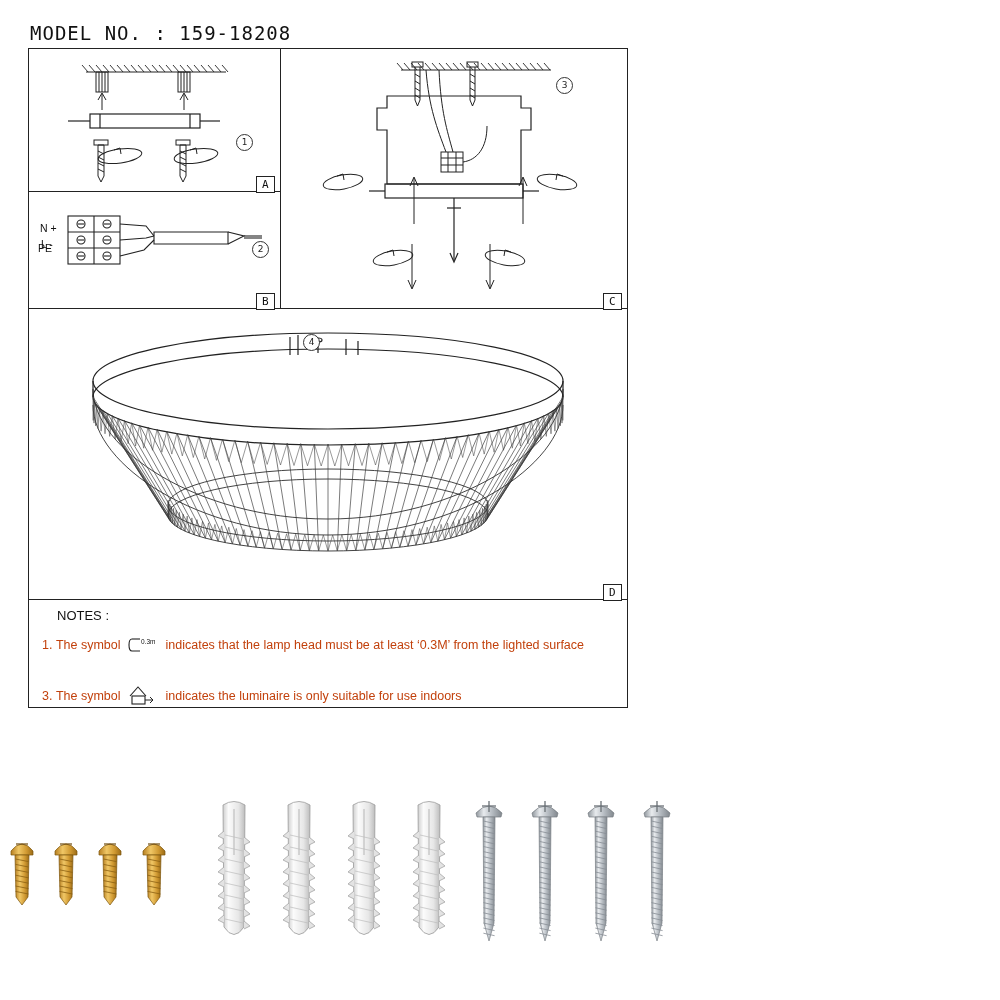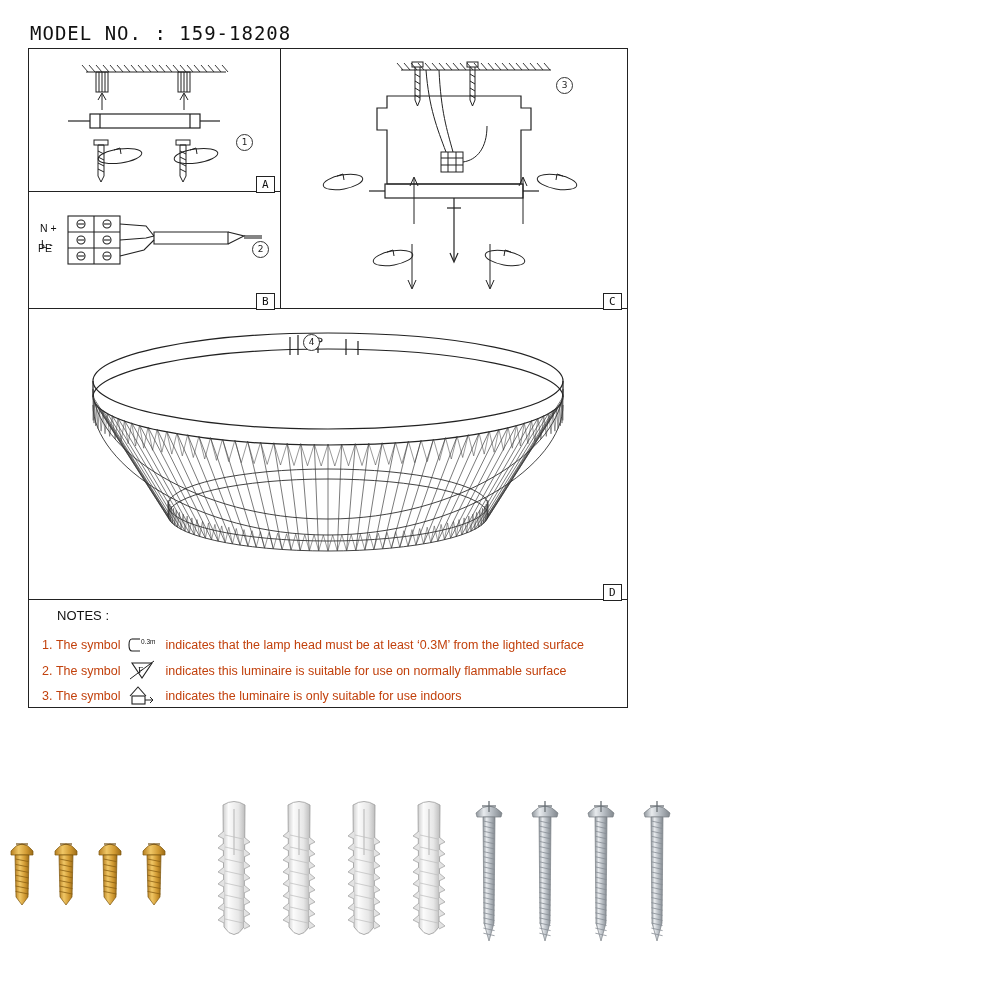--- a/index.html
+++ b/index.html
@@ -477,32 +477,20 @@
     <span class="sym-box">
       <svg width="34" height="22" style="position:absolute;left:0;top:0;">
         <path class="ln" d="M6 4 C2 4, 2 16, 6 16 L14 16" stroke-width="1.1"></path>
         <line class="ln" x1="6" y1="4" x2="14" y2="4" stroke-width="1.1"></line>
         <text x="15" y="9" font-size="6.5" fill="#111" font-family="Liberation Sans, sans-serif">0.3m</text>
       </svg>
     </span>
     <span class="note-post">indicates that the lamp head must be at least ‘0.3M’ from the lighted surface</span>
   </div>
 
-  <div class="note-line note-2">
-    <span class="note-pre">2.</span>
-    <span class="note-pre">The symbol</span>
-    <span class="sym-box">
-      <svg width="34" height="22" style="position:absolute;left:0;top:-1px;">
-        <polygon class="ln" points="6,3 26,3 16,18" stroke-width="1.1"></polygon>
-        <text x="12" y="13" font-size="9" fill="#111" font-family="Liberation Serif, serif">F</text>
-        <line class="ln" x1="4" y1="19" x2="28" y2="1" stroke-width="1"></line>
-      </svg>
-    </span>
-    <span class="note-post">indicates this luminaire is suitable for use on normally flammable surface</span>
-  </div>
 
   <div class="note-line note-3">
     <span class="note-pre">3.</span>
     <span class="note-pre">The symbol</span>
     <span class="sym-box">
       <svg width="30" height="22" style="position:absolute;left:0;top:-2px;">
         <polyline class="ln" points="4,12 12,3 20,12" stroke-width="1.1"></polyline>
         <rect class="ln" x="6" y="12" width="13" height="8" stroke-width="1.1"></rect>
         <line class="ln" x1="19" y1="16" x2="27" y2="16" stroke-width="1"></line>
         <polyline class="ln" points="24,13 27,16 24,19" stroke-width="1"></polyline>

